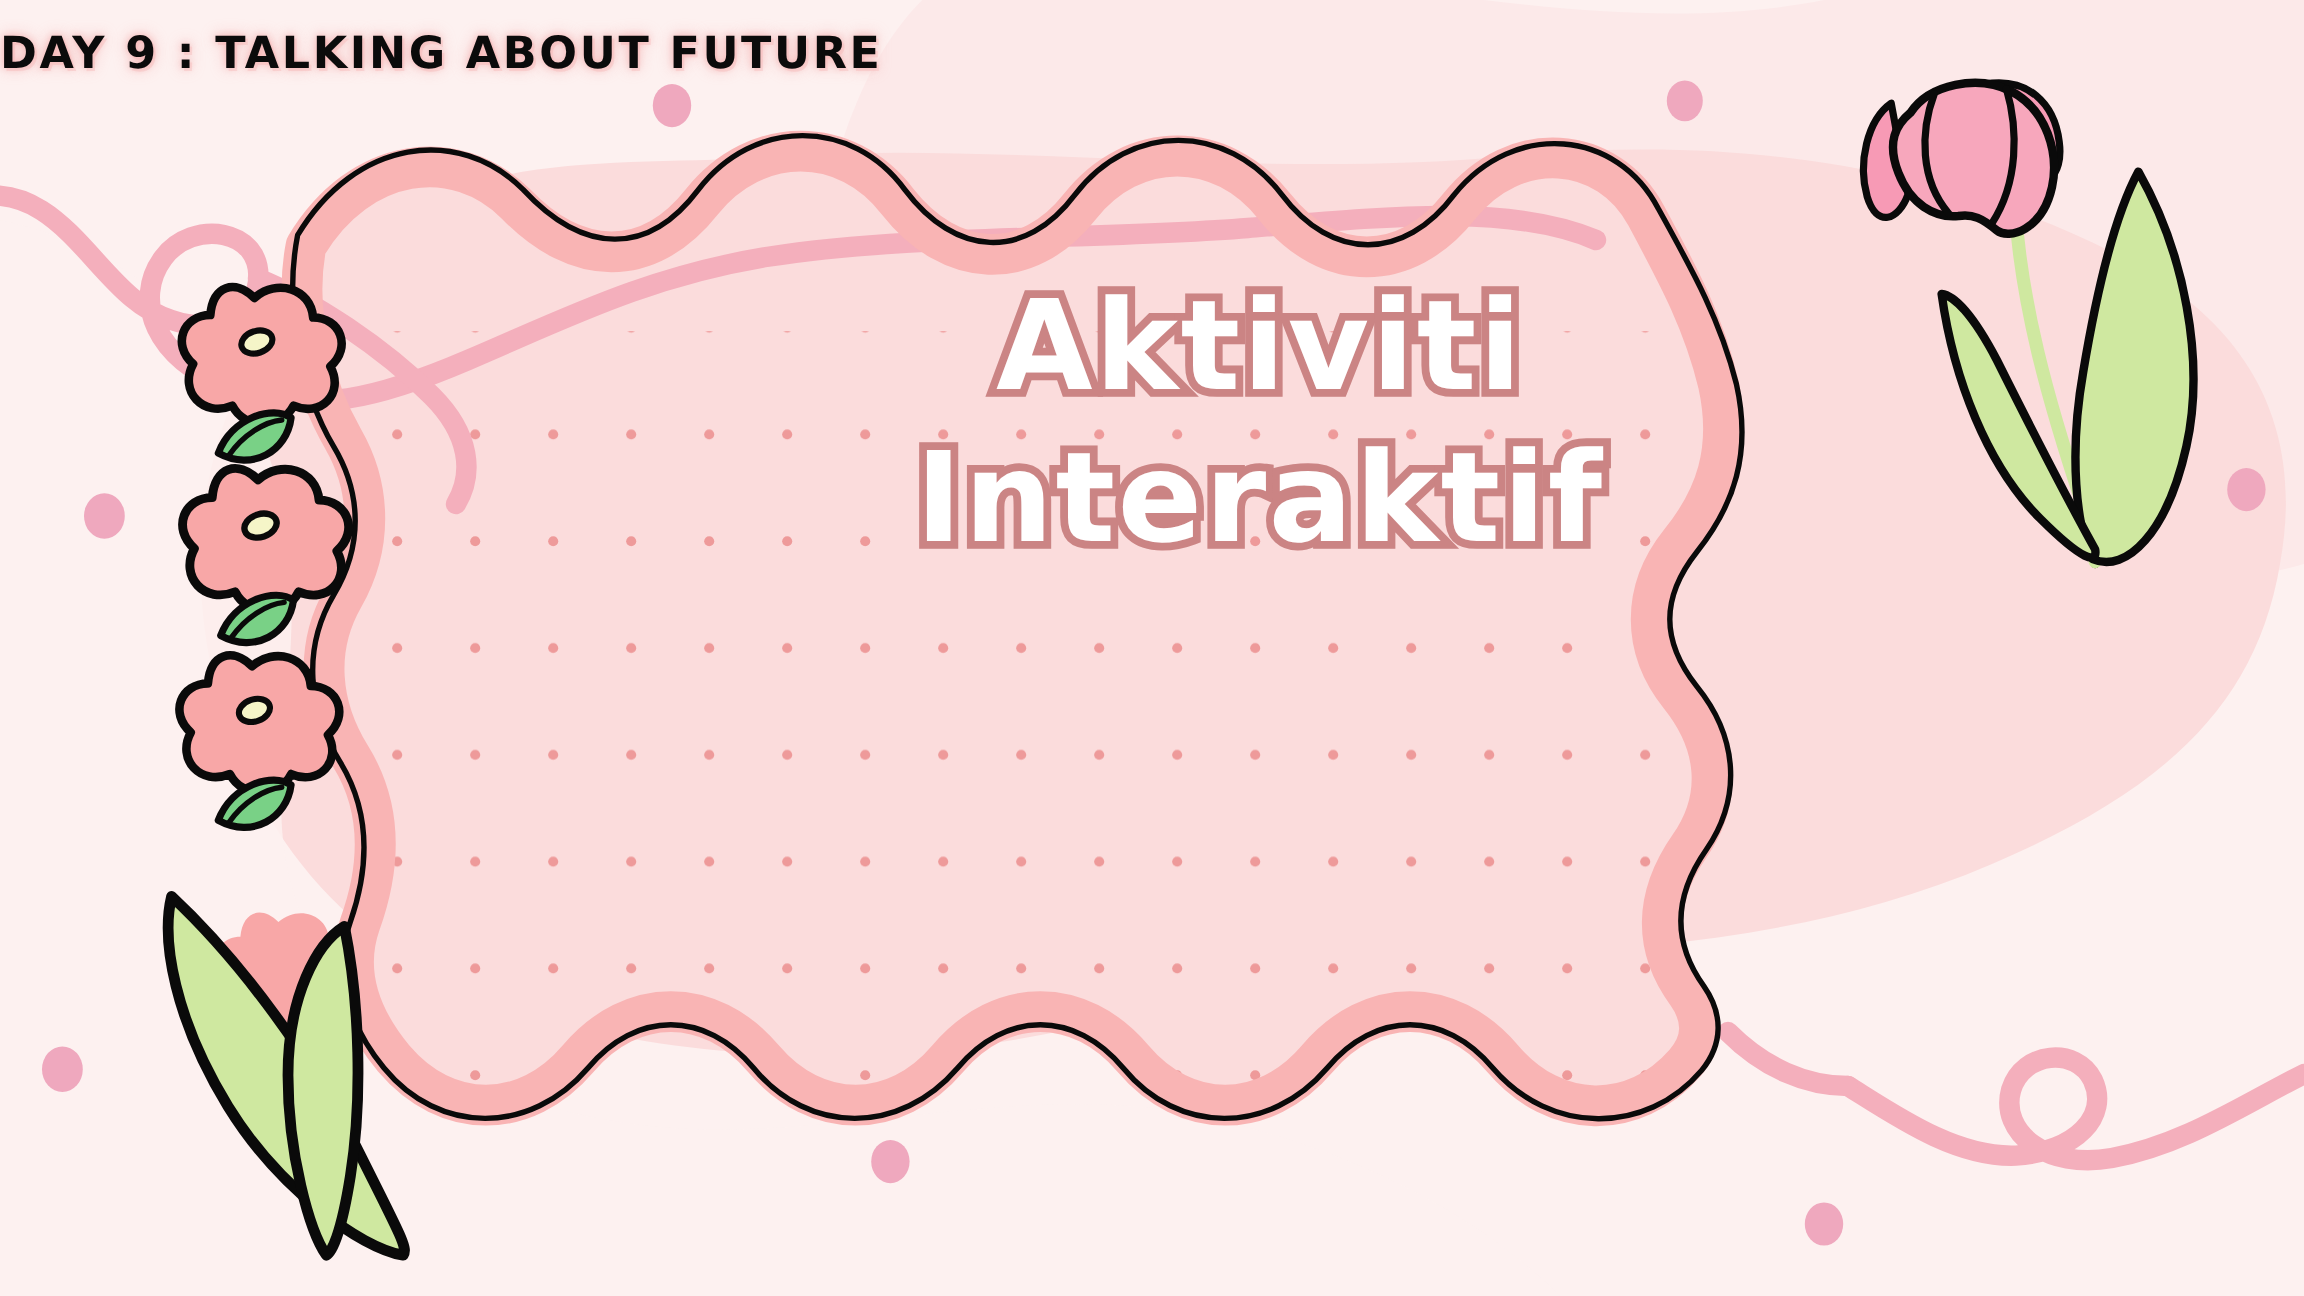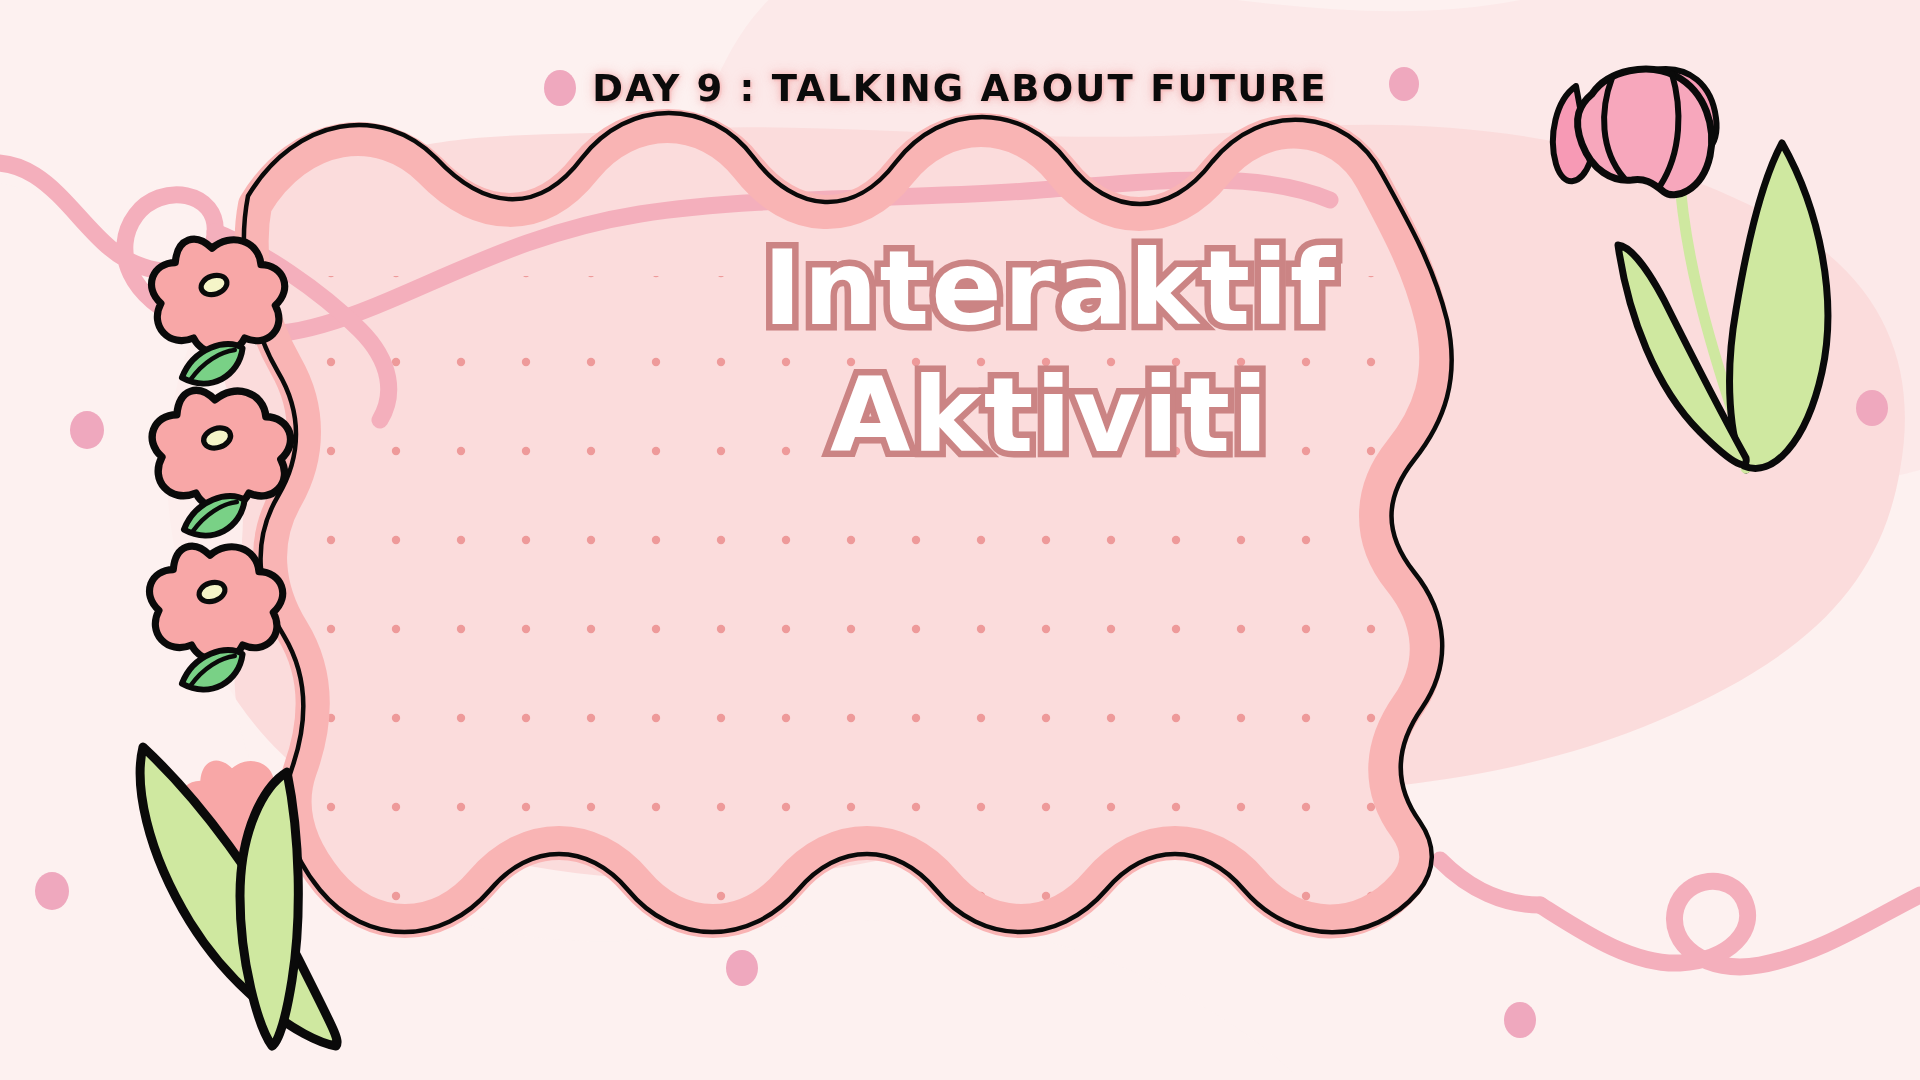--- a/index.html
+++ b/index.html
@@ -8,24 +8,22 @@
     background:#FDF1F0;
     font-family:"Liberation Sans", sans-serif;
     position:relative;
   }
   #stage{position:absolute;inset:0;width:1920px;height:1080px;}
   #stage svg{position:absolute;top:0;left:0;width:1920px;height:1080px;}
 
   
   .slide-title{
     position:absolute;left:0;right:0;top:18px;
-    text-align:center;
     z-index:40;
     pointer-events:none;
-    margin-top:44px;
   }
   .slide-title .line{
     display:block;
     font-family:"DejaVu Sans", sans-serif;
     font-weight:700;
     font-size:37px;
     letter-spacing:2.2px;
     color:#0b0b0b;
     line-height:1.45;
     text-transform:uppercase;
@@ -311,17 +309,17 @@
       <ellipse cx="742" cy="968" rx="16" ry="18"></ellipse>
       <ellipse cx="1520" cy="1020" rx="16" ry="18"></ellipse>
     </g>
   </svg>
 
   <div class="slide-title">
     <span class="line">DAY 9 : TALKING ABOUT FUTURE</span>
   </div>
 
   <div class="main-heading">
+    <span class="hline">Aktiviti</span>
     <span class="hline">Interaktif</span>
-    <span class="hline">Aktiviti</span>
   </div>
 
 </div>
 
 </body></html>

